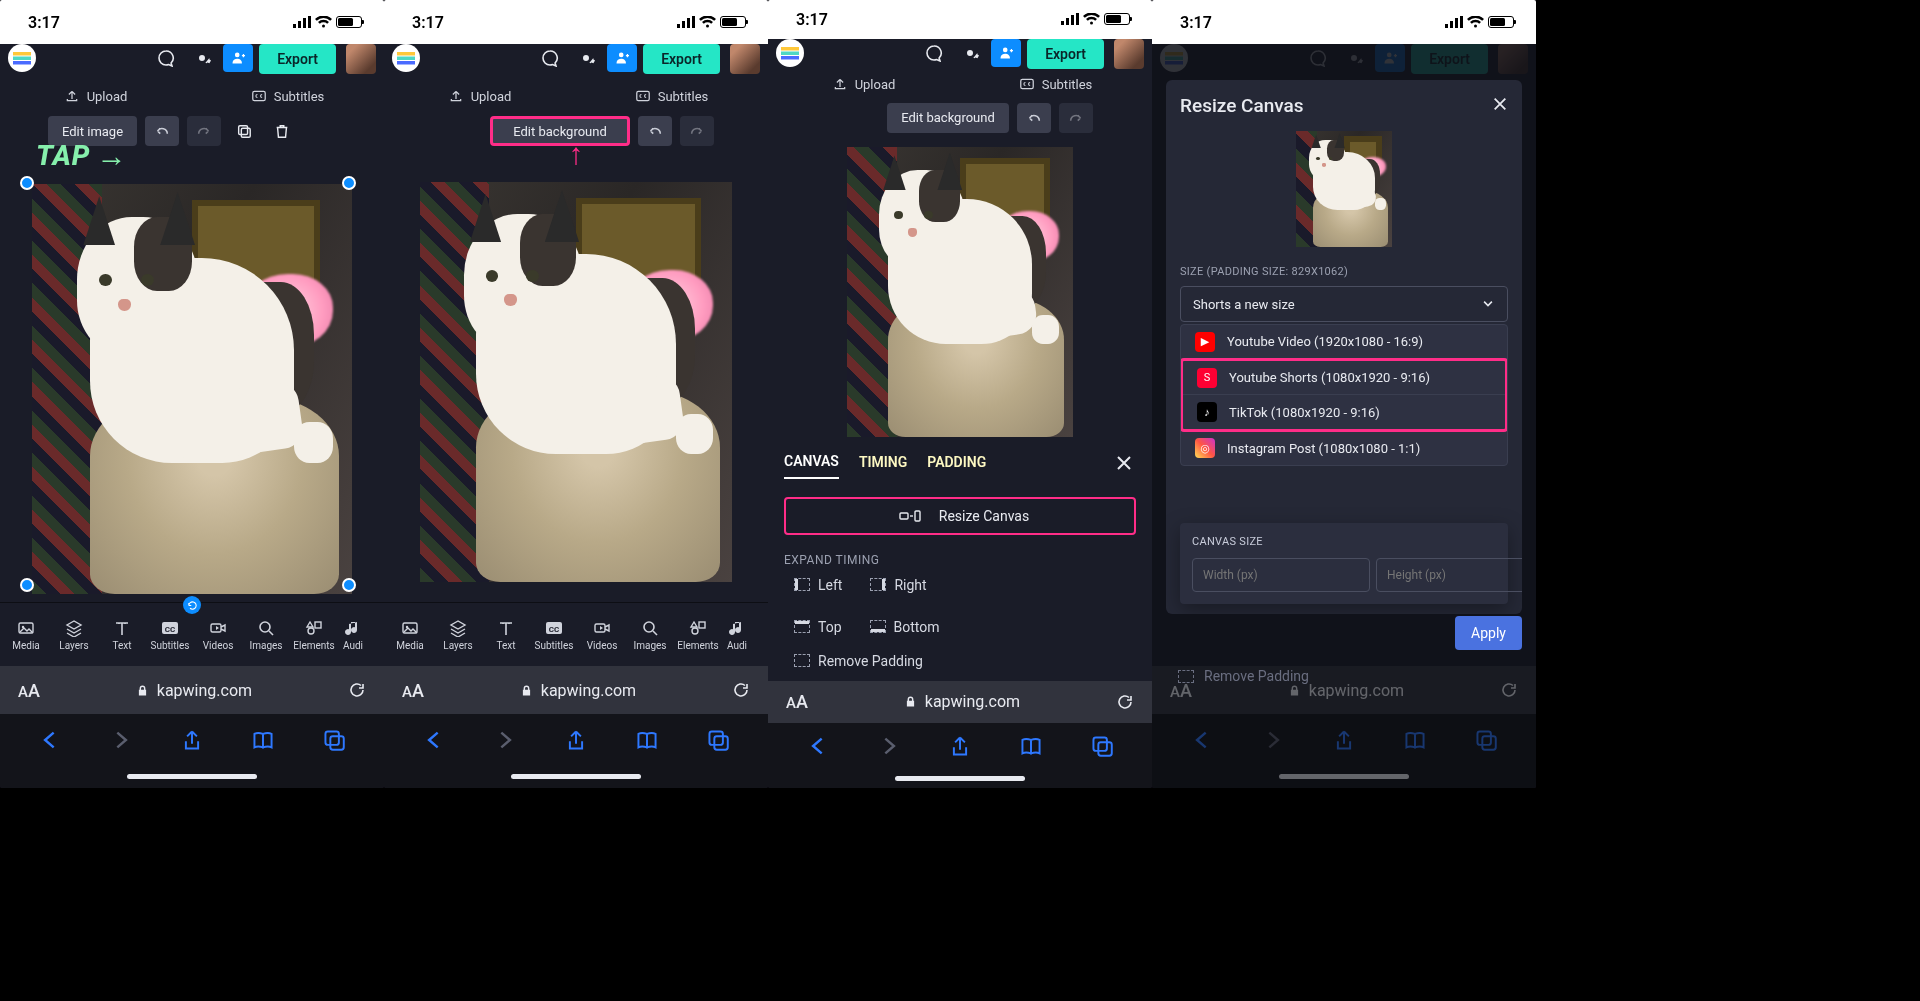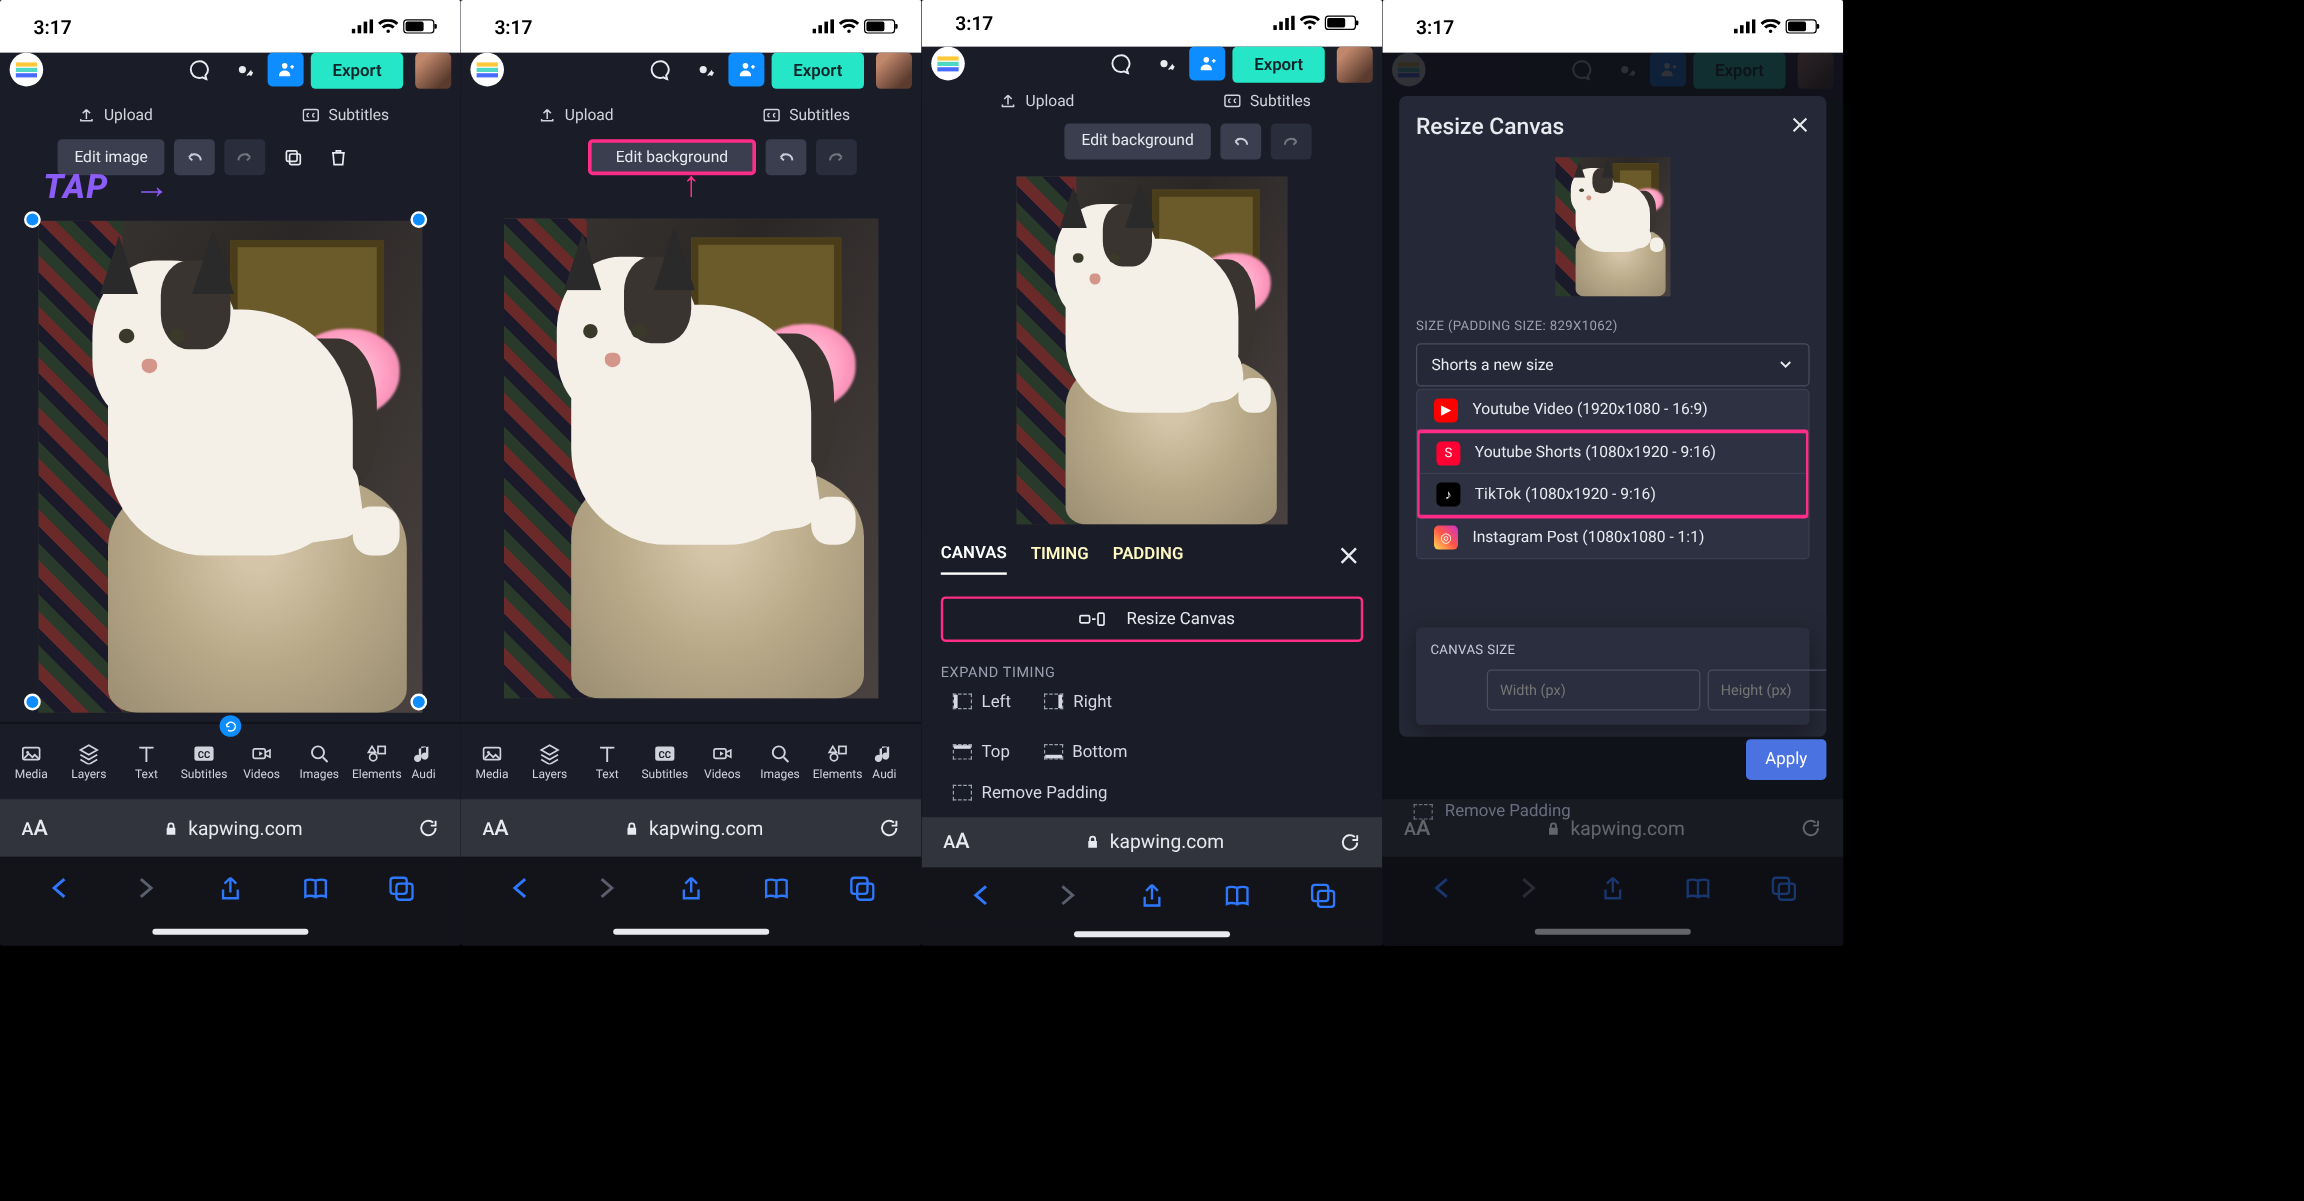--- a/index.html
+++ b/index.html
@@ -45,21 +45,21 @@
   .photo .patch { position:absolute; left:32%; top:8%; width:18%; height:18%; background:#3a3430; border-radius:40%; }
   .photo .eye { position:absolute; width:4%; height:3%; background:#3a3a2a; border-radius:50%; }
   .photo .eyeL { left:21%; top:22%; }
   .photo .eyeR { left:34%; top:22%; }
   .photo .nose { position:absolute; left:27%; top:28%; width:4%; height:3%; background:#d4968a; border-radius:40% 40% 50% 50%; }
   .photo .leg { position:absolute; left:44%; top:50%; width:40%; height:16%; background:#f4f0e8; border-radius:20px; transform:rotate(-8deg); }
   .photo .paw { position:absolute; right:6%; top:58%; width:12%; height:10%; background:#f4f0e8; border-radius:40%; }
   .photo .darkpatch { position:absolute; right:12%; top:24%; width:26%; height:32%; background:#3a3430; border-radius:40%; }
   .handle { width:14px; height:14px; background:#0d8dff; border:2px solid #fff; border-radius:50%; position:absolute; }
   .rothandle { width:18px; height:18px; background:#0d8dff; border-radius:50%; position:absolute; display:flex; align-items:center; justify-content:center; color:#fff; }
-  .tapcallout { position:absolute; left:36px; top:138px; color:#8b5cf6; font-weight:800; font-size:28px; font-style:italic; letter-spacing:1px; display:flex; align-items:center; gap:21px;justify-content:flex-end; }
+  .tapcallout { position:absolute; left:36px; top:138px; color:#86efac; font-weight:800; font-size:28px; font-style:italic; letter-spacing:1px; display:flex; align-items:center; gap:6px;justify-content:flex-end; }
   .taparrow { font-size:30px; }
   .uparrow { position:absolute; color:#ff2d88; font-size:30px; left:50%; transform:translateX(-50%); top:136px; }
   .tooltray { height:64px; background:#1a1c28; border-top:1px solid #0d0e14; display:flex; align-items:center; overflow:hidden; padding:0 2px; }
   .tool { flex:0 0 48px; display:flex; flex-direction:column; align-items:center; justify-content:center; gap:3px; color:#d0d3dc; font-size:10px; cursor:pointer; }
   .tool svg { width:18px; height:18px; }
   .tool:last-child { flex:0 0 30px; }
   .safariurl { height:48px; background:#31333d; display:flex; align-items:center; justify-content:space-between; padding:0 18px; color:#e8eaf0; }
   .safariurl .mid { display:flex; align-items:center; gap:8px; font-size:16px; }
   .safariurl svg { width:18px; height:18px; }
   .aA { font-size:15px; font-weight:500; }
@@ -86,21 +86,21 @@
   .modal { position:absolute; left:14px; right:14px; top:80px; bottom:174px; background:#252836; border-radius:6px; color:#e8eaf0; padding:14px 14px 10px; display:flex; flex-direction:column; overflow:hidden; }
   .modalhdr { display:flex; align-items:center; justify-content:space-between; font-size:19px; font-weight:500; margin-bottom:10px; }
   .thumb { width:96px; height:116px; margin:4px auto 18px; }
   .sizelbl { font-size:11px; color:#9ba0b0; letter-spacing:.3px; margin-bottom:8px; }
   .select { height:36px; border:1px solid #4a4e60; border-radius:4px; display:flex; align-items:center; justify-content:space-between; padding:0 12px; font-size:13px; cursor:pointer; }
   .optlist { margin-top:2px; background:#2e3142; border:1px solid #3a3e50; border-radius:4px; overflow:hidden; }
   .opt { height:34px; display:flex; align-items:center; gap:12px; padding:0 14px; font-size:13px; cursor:pointer; border-bottom:1px solid #3a3e50; }
   .opt .ico { width:20px; height:20px; border-radius:4px; display:flex; align-items:center; justify-content:center; font-size:11px; color:#fff; }
   .pinkbox { border:3px solid #ff2d88; border-radius:4px; margin:-1px; }
   .custbox { position:absolute; left:14px; right:14px; bottom:10px; background:#2b2e3e; border-radius:4px; padding:12px; box-shadow:0 6px 20px rgba(0,0,0,.35); }
-  .custrow { display:flex; gap:6px; align-items:center; margin-top:10px;margin-left:47px; }
+  .custrow { display:flex; gap:6px; align-items:center; margin-top:10px; }
   .custinput { flex:1; height:34px; border:1px solid #4a4e60; border-radius:4px; background:transparent; color:#9ba0b0; font-size:12px; padding:0 10px; }
   .applybtn { position:absolute; right:14px; bottom:138px; height:34px; padding:0 16px; background:#4a72e0; color:#fff; border:none; border-radius:4px; font-size:14px; cursor:pointer; }
   .ghostrow { position:absolute; left:26px; bottom:104px; color:#6a6e80; font-size:14px; display:flex; align-items:center; gap:10px; }
 </style>
 </head>
 <body>
 
 <svg width="0" height="0" style="position:absolute">
 <defs>
 <g id="i-chat">

